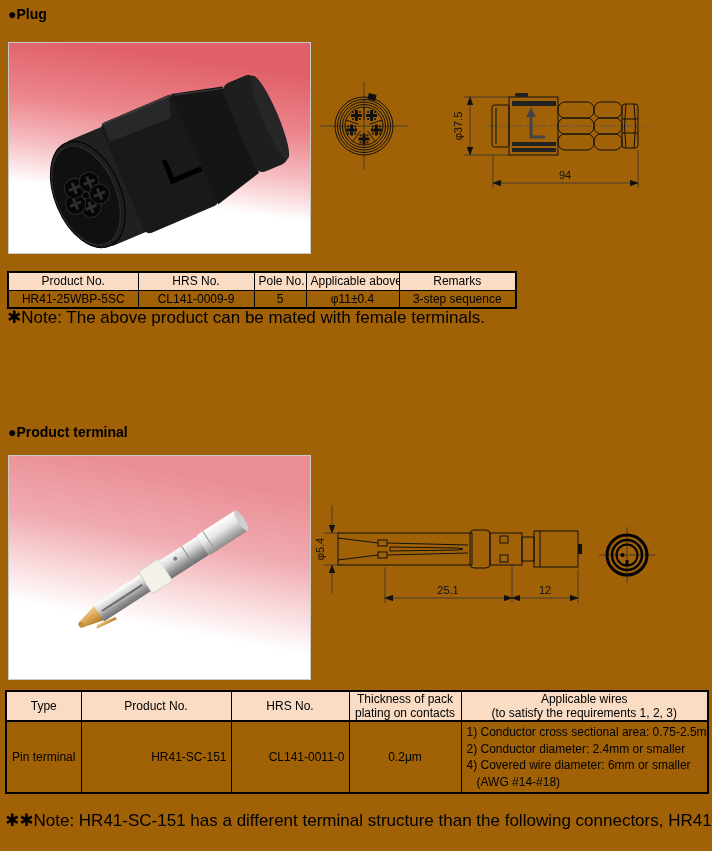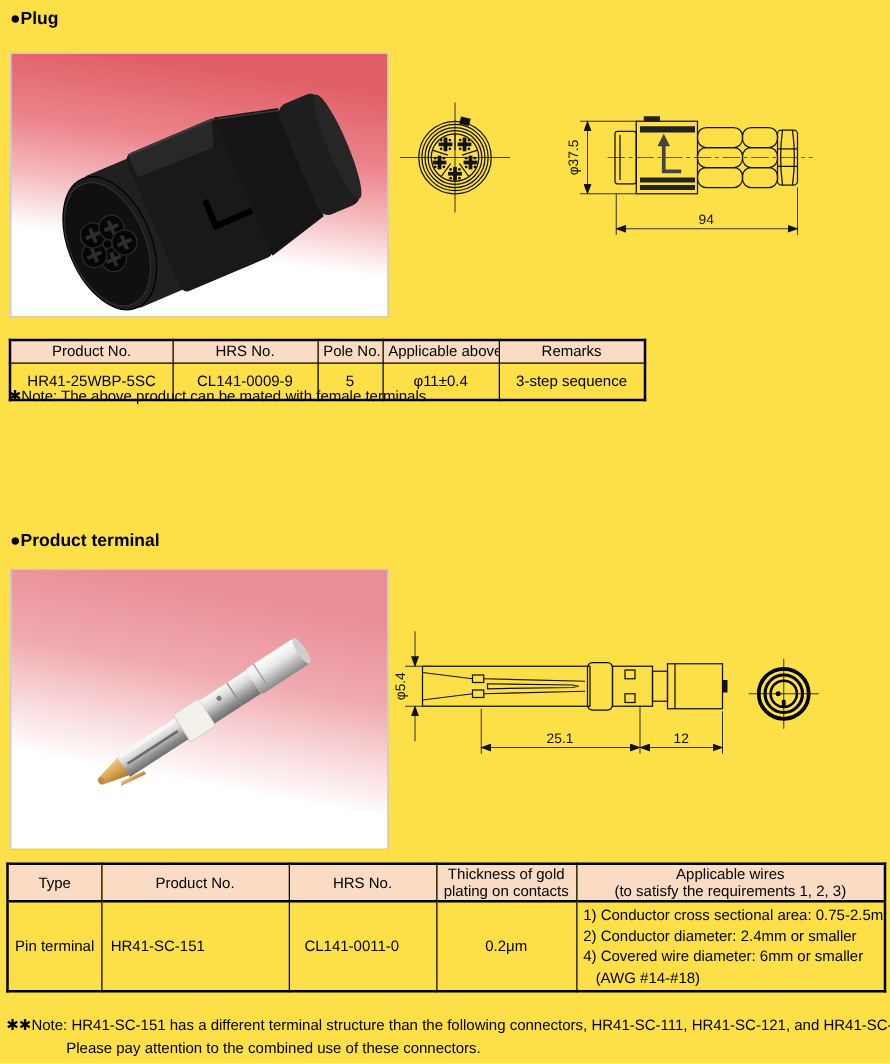--- a/index.html
+++ b/index.html
@@ -1,17 +1,17 @@
 <!DOCTYPE html>
 <html><head>
 <meta charset="utf-8">
 <style>
   html,body{margin:0;padding:0;background:#ffffff;}
   #page{
-    position:relative;width:712px;height:851px;background:#fde047;
+    position:relative;width:712px;height:851px;background:#a16207;
     font-family:"Liberation Sans","DejaVu Sans",sans-serif;color:#000;
     overflow:hidden;
   }
   .sec-title{
     position:absolute;left:8px;font-size:14px;font-weight:bold;letter-spacing:0;
   }
   .photo{
     position:absolute;left:8px;width:303px;border:1px solid #c9c9c9;
     box-sizing:border-box;overflow:hidden;
   }
@@ -20,25 +20,25 @@
   table.spec{
     position:absolute;border-collapse:collapse;table-layout:fixed;
     font-size:12px;line-height:14px;
   }
   table.spec td{
     border:1px solid #000;text-align:center;vertical-align:middle;
     padding:0 4px;box-sizing:border-box;overflow:hidden;white-space:nowrap;
   }
   table.spec{border:2px solid #000;}
   table.spec td.hdr{background:#f9dcc3;}
-  table.spec td.left{text-align:left;padding-left:7px;}
+  table.spec td.left{text-align:right;padding-left:7px;}
   #female-table td.hdr{border-bottom:2px solid #000;}
   .wires-cell{white-space:normal !important;text-align:left !important;padding:2px 5px !important;}
   .wires-line{line-height:16.5px;white-space:nowrap;}
-  .note{position:absolute;font-size:12px;line-height:15px;white-space:nowrap;}
+  .note{position:absolute;font-size:17px;line-height:15px;white-space:nowrap;}
   .dim-text{font-size:11px;fill:#111;}
   .drawline{stroke:#111;stroke-width:1;fill:none;}
   .thinline{stroke:#333;stroke-width:0.8;fill:none;}
 </style>
 </head>
 <body>
 
 <div id="page">
 
   <div class="sec-title" style="top:6px;">●Plug</div>
@@ -213,21 +213,21 @@
         <col style="width:117px">
       </colgroup>
     <tbody>
         <tr style="height:18px;">
       <td class="hdr">Product No.</td>
       <td class="hdr">HRS No.</td>
       <td class="hdr">Pole No.</td>
       <td class="hdr">Applicable above</td>
       <td class="hdr">Remarks</td>
     </tr>
-    <tr style="height:30px;">
+    <tr style="height:18px;">
       <td>HR41-25WBP-5SC</td>
       <td>CL141-0009-9</td>
       <td>5</td>
       <td>φ11±0.4</td>
       <td>3-step sequence</td>
     </tr>
   </tbody>
     </table>
 
   <div class="note" style="left:7px;top:310px;">✱Note: The above product can be mated with female terminals.</div>
@@ -341,21 +341,21 @@
         <col style="width:118px">
         <col style="width:112px">
         <col style="width:247px">
       </colgroup>
     <tbody>
         <tr style="height:17px;">
       <td class="hdr">Type</td>
       <td class="hdr">Product No.</td>
       <td class="hdr">HRS No.</td>
       <td class="hdr">
-        <div>Thickness of gold</div>
+        <div>Thickness of pack</div>
         <div>plating on contacts</div>
       </td>
       <td class="hdr">
         <div>Applicable wires</div>
         <div>(to satisfy the requirements 1, 2, 3)</div>
       </td>
     </tr>
     <tr style="height:68px;">
       <td>Pin terminal</td>
       <td class="left">HR41-SC-151</td>
@@ -365,15 +365,14 @@
         <div class="wires-line">1) Conductor cross sectional area: 0.75-2.5mm²</div>
         <div class="wires-line">2) Conductor diameter: 2.4mm or smaller</div>
         <div class="wires-line">4) Covered wire diameter: 6mm or smaller</div>
         <div class="wires-line">&nbsp;&nbsp;&nbsp;(AWG #14-#18)</div>
       </td>
     </tr>
   </tbody>
     </table>
 
   <div class="note" style="left:5px;top:813px;">✱✱Note: HR41-SC-151 has a different terminal structure than the following connectors, HR41-SC-111, HR41-SC-121, and HR41-SC-141.</div>
-  <div class="note" style="left:53px;top:831px;">Please pay attention to the combined use of these connectors.</div>
 
 </div>
 
 </body></html>

